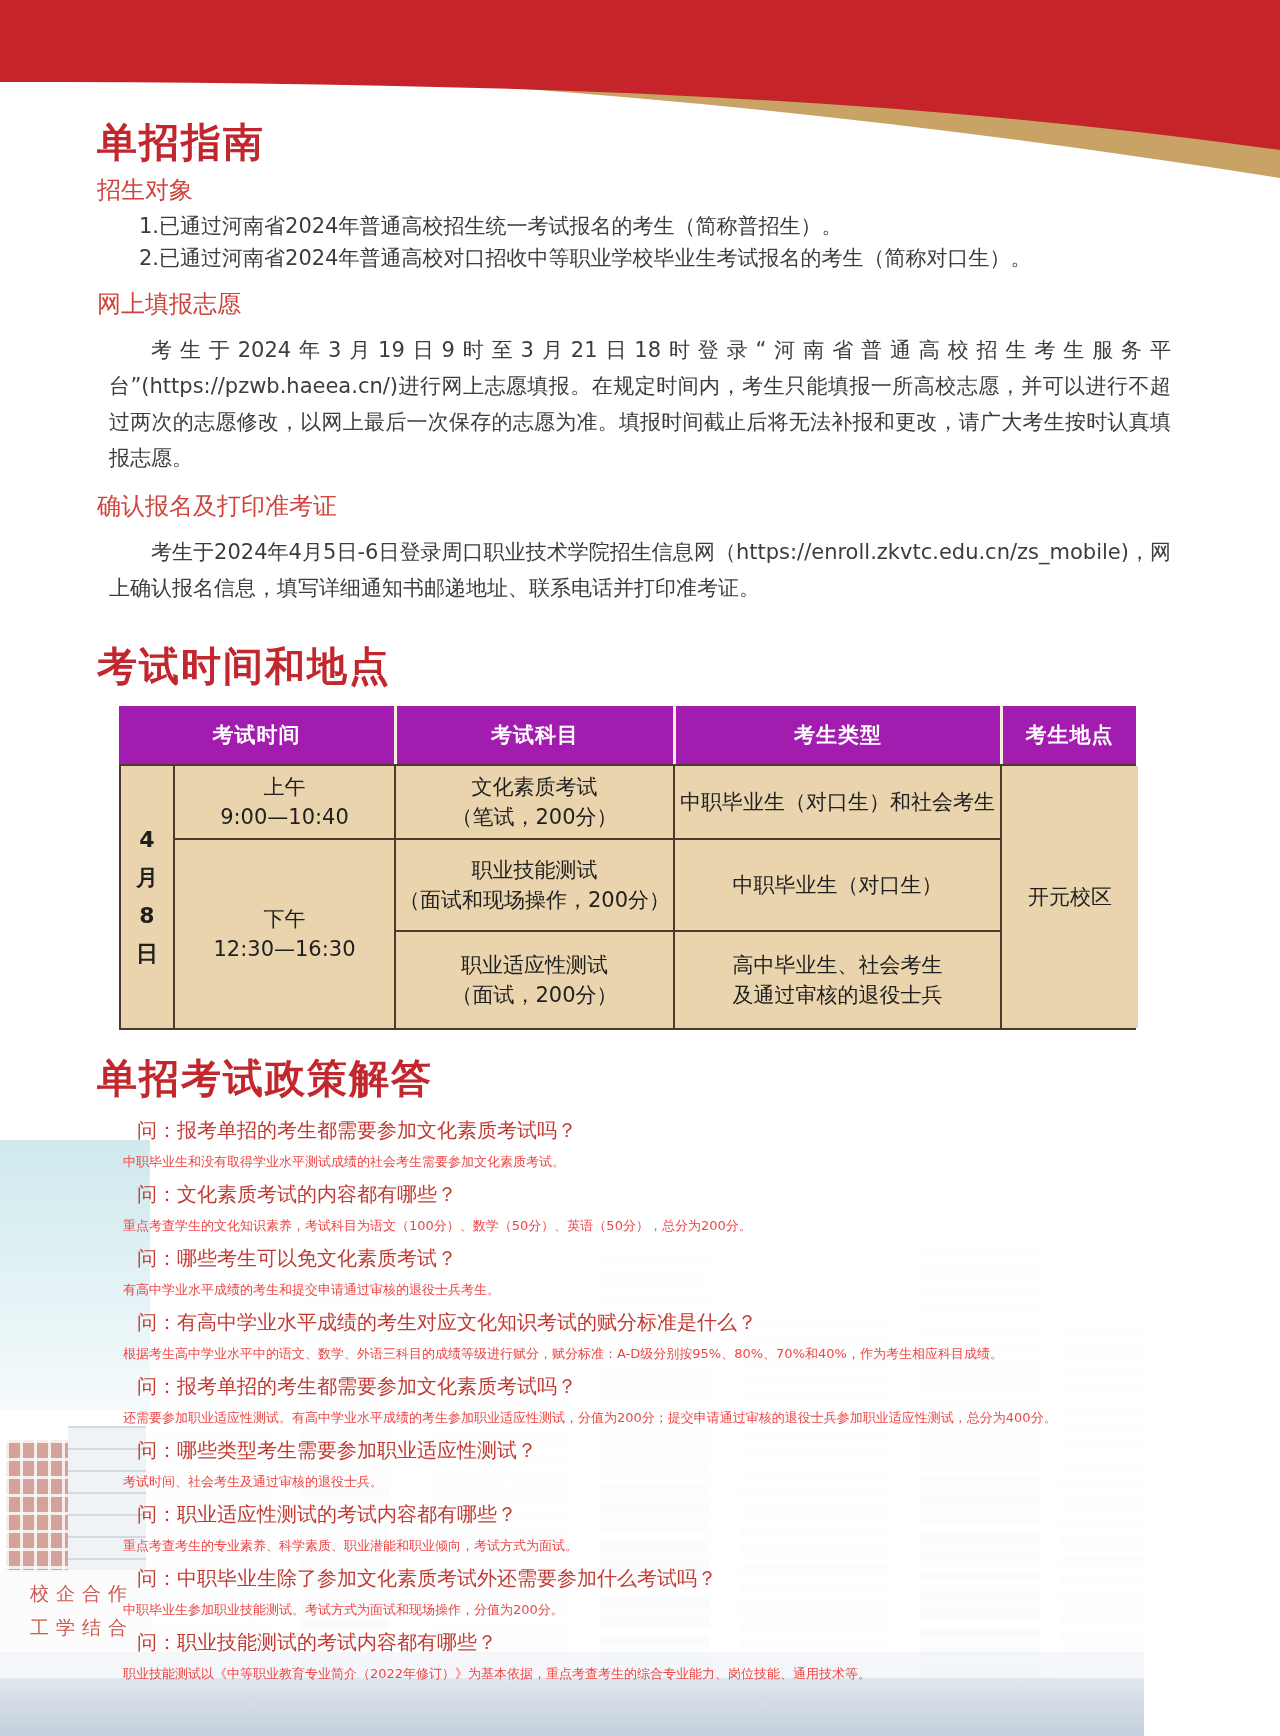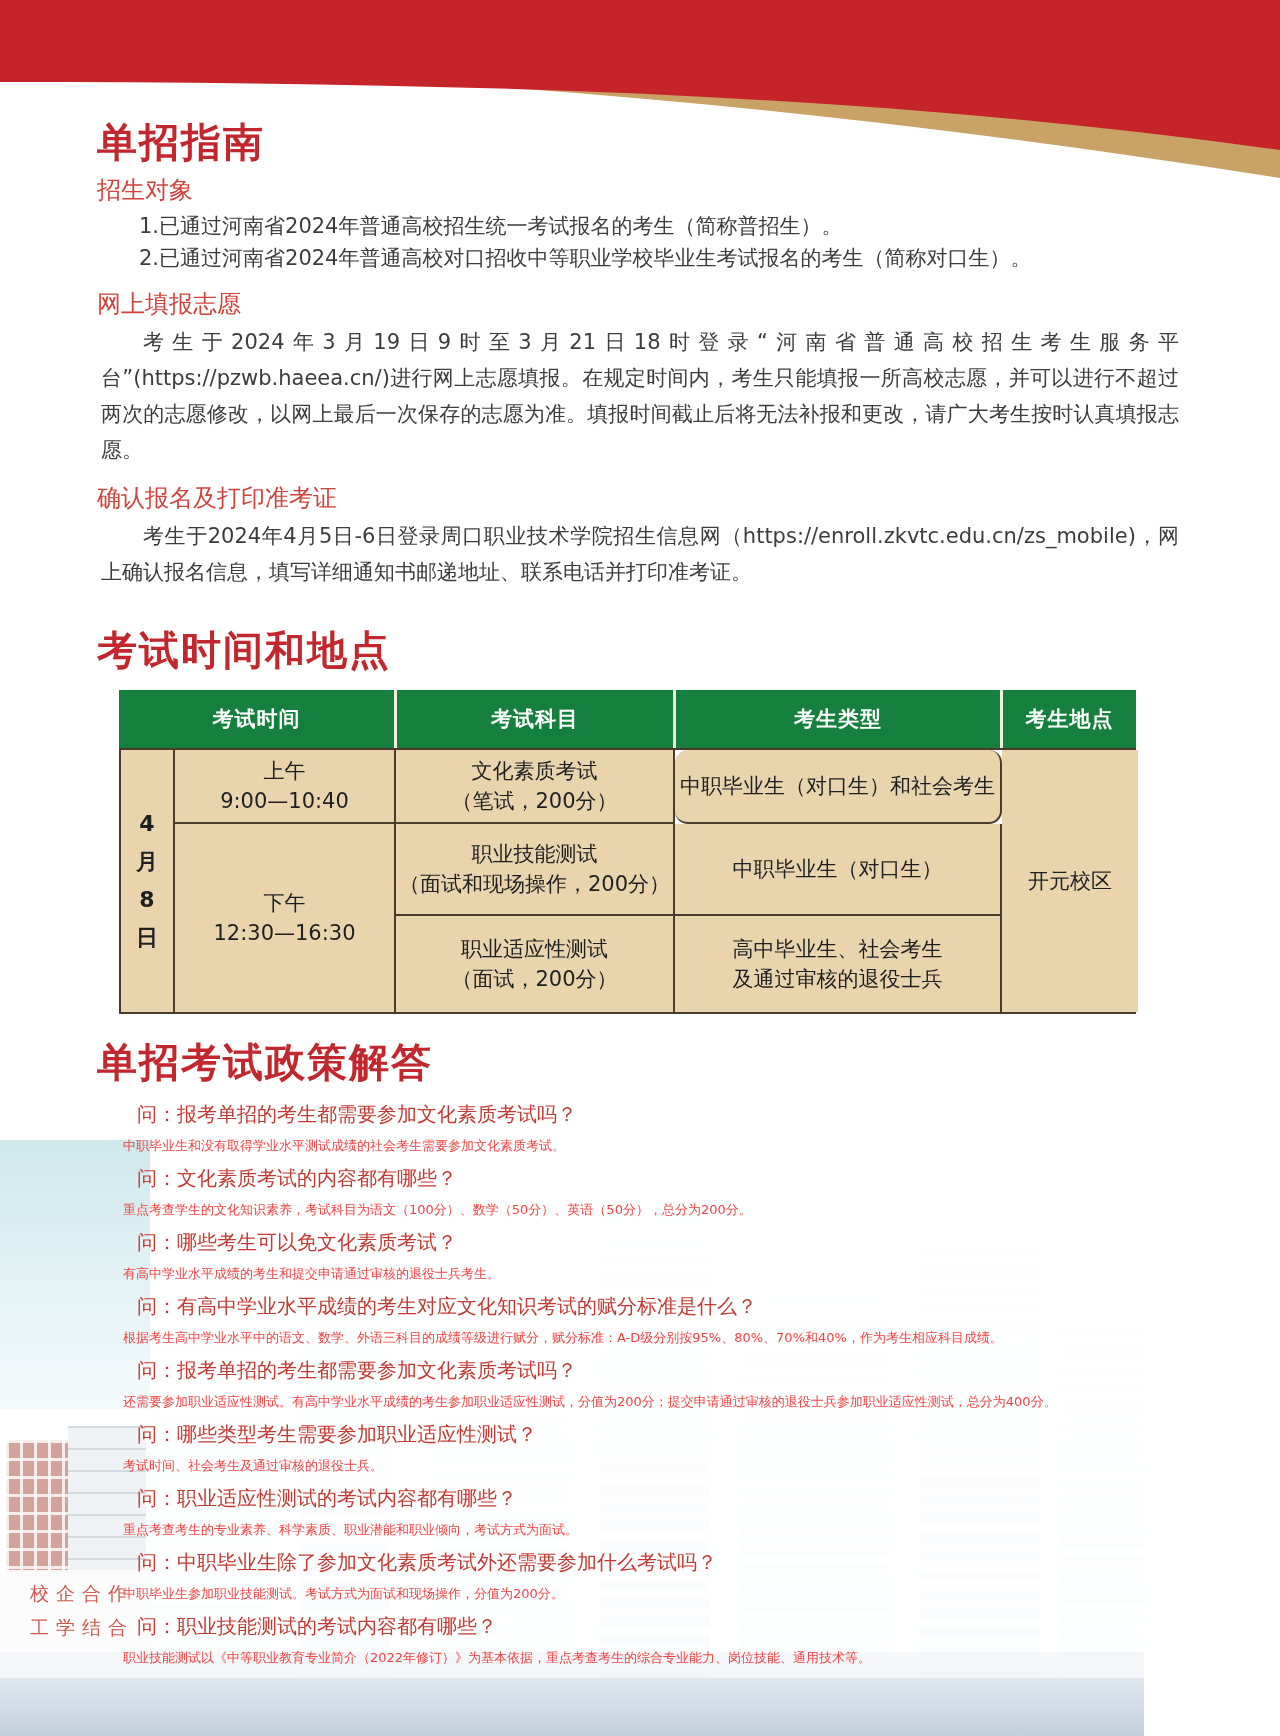--- a/index.html
+++ b/index.html
@@ -18,28 +18,28 @@
   }
   h1.sec-title.mt{margin-top:36px;margin-bottom:16px;}
   h1.sec-title.mt2{margin-top:24px;margin-bottom:12px;}
   h2.sub-heading{
     font-size:24px;line-height:32px;font-weight:normal;color:#d0433d;
     margin:14px 0 4px 0;
   }
   h2.sub-heading.first{margin-top:0;}
   .item-line{margin:0;font-size:21px;line-height:32px;color:#3c3c3c;text-indent:2em;}
   p.body-para{
-    margin:4px;font-size:21px;line-height:36px;color:#3c3c3c;
+    margin:12px;font-size:21px;line-height:36px;color:#3c3c3c;
     text-indent:2em;text-align:justify;
   }
   
   .exam-table{margin:0 0 0 22px;width:1017px;}
   .thead{
     display:grid;grid-template-columns:275px 279px 327px 136px;
-    height:58px;background:#15803d;
+    height:58px;background:#a21caf;
   }
   .th{
     display:flex;align-items:center;justify-content:center;
     color:#ffffff;font-size:21px;font-weight:bold;letter-spacing:1px;
   }
   .th.hsep{border-left:3px solid #f5eedd;}
   .tbody{
     display:grid;grid-template-columns:54px 221px 279px 327px 136px;
     grid-template-rows:74px 92px 96px;
     border:2px solid #493c2b;
@@ -51,21 +51,21 @@
     padding:4px 2px;
   }
   .cell.no-r{border-right:none;}
   .cell.no-b{border-bottom:none;}
   .c-date{grid-column:1;grid-row:1/4;}
   .c-am{grid-column:2;grid-row:1;}
   .c-pm{grid-column:2;grid-row:2/4;}
   .c-s1{grid-column:3;grid-row:1;}
   .c-s2{grid-column:3;grid-row:2;}
   .c-s3{grid-column:3;grid-row:3;}
-  .c-t1{grid-column:4;grid-row:1;border-radius:13px;}
+  .c-t1{grid-column:4;grid-row:1;}
   .c-t2{grid-column:4;grid-row:2;}
   .c-t3{grid-column:4;grid-row:3;}
   .c-loc{grid-column:5;grid-row:1/4;}
   .vert-date{width:1.15em;word-break:break-all;line-height:38px;font-size:22px;font-weight:bold;text-align:center;}
   .cell-line{display:block;}
   
   .qa-list{margin-top:0;}
   p.q{margin:0;font-size:20px;line-height:32px;color:#c23a33;text-indent:2em;}
   p.a{margin:0;font-size:13px;line-height:32px;color:#ef4444;text-indent:2em;text-align:justify;}
   

